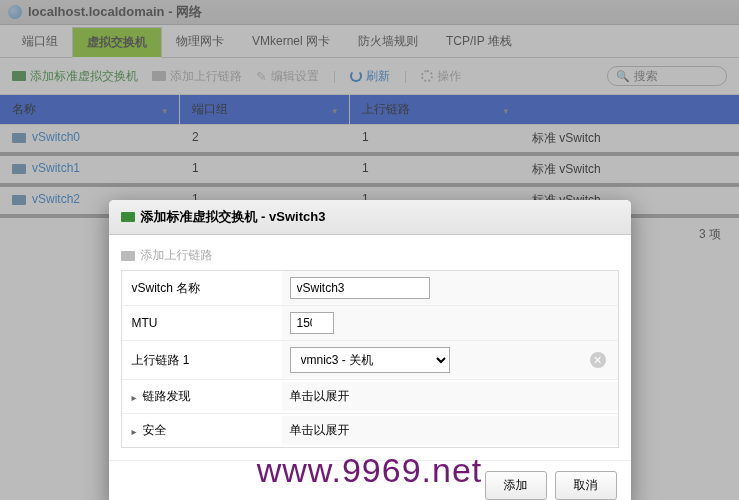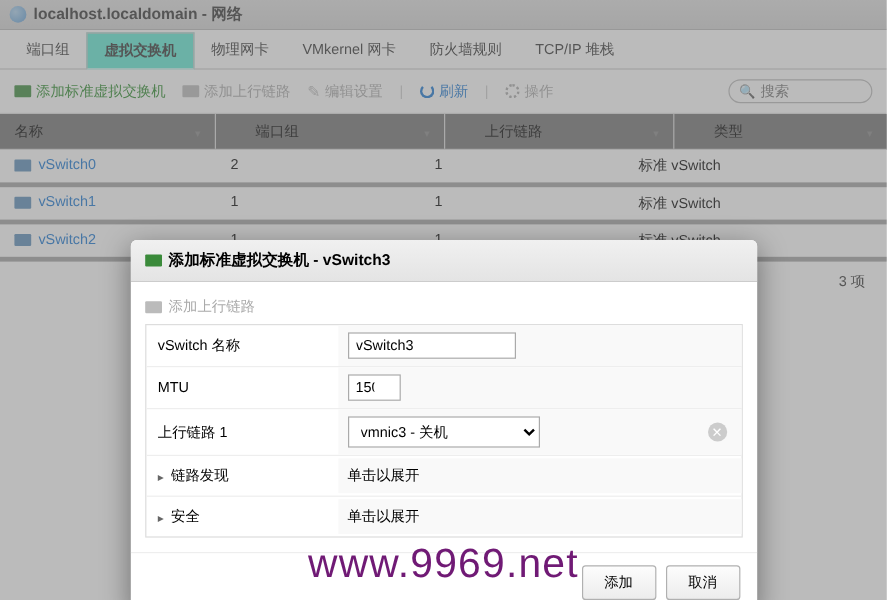--- a/index.html
+++ b/index.html
@@ -1,37 +1,37 @@
 <!DOCTYPE html>
 <html><head>
 <meta charset="utf-8">
 <style>
 * { box-sizing: border-box; margin: 0; padding: 0; }
 body { font-family: Arial, "Microsoft YaHei", sans-serif; font-size: 12px; background: #fff; width: 739px; height: 500px; position: relative; overflow: hidden; }
 .header { background: linear-gradient(#e0e0e0,#d4d4d4); border-bottom: 1px solid #b8b8b8; padding: 3px 8px; display: flex; align-items: center; gap: 6px; font-size: 13px; font-weight: bold; color: #333; }
 .globe-icon { width: 14px; height: 14px; border-radius: 50%; background: radial-gradient(circle at 35% 35%, #b0d4f0, #5a9bd4); display: inline-block; }
 .tabs { border-bottom: 1px solid #ccc; padding: 2px 8px 0; display: flex; gap: 0; }
 .tab { padding: 6px 14px; font-size: 12px; color: #333; cursor: pointer; }
-.tab.active { border: 1px solid #ccc; border-bottom-color: #fff; background: #5eead4; margin-bottom: -1px; font-weight: bold; }
+.tab.active { border: 1px solid #ccc; border-bottom-color: #fff; background: #84cc16; margin-bottom: -1px; font-weight: bold; }
 .toolbar { padding: 8px 12px; display: flex; align-items: center; gap: 14px; border-bottom: 1px solid #e0e0e0; }
 .tb-item { display: flex; align-items: center; gap: 4px; font-size: 12px; cursor: pointer; }
 .tb-green { color: #2a8a2a; }
 .tb-gray { color: #aaa; }
 .tb-blue { color: #1976d2; }
 .sep { color: #ccc; }
 .switch-icon { width: 14px; height: 10px; background: #3a8a3a; display: inline-block; border-radius: 1px; }
 .switch-icon-gray { width: 14px; height: 10px; background: #bbb; display: inline-block; border-radius: 1px; }
 .refresh-icon { width: 12px; height: 12px; border: 2px solid #1976d2; border-radius: 50%; border-top-color: transparent; display: inline-block; }
 .gear-icon { width: 12px; height: 12px; border-radius: 50%; border: 2px dotted #aaa; display: inline-block; }
 .pencil-icon::before { content: "✎"; color: #bbb; font-size: 13px; }
 .search-box { margin-left: auto; border: 1px solid #bbb; border-radius: 10px; padding: 2px 8px; display: flex; align-items: center; gap: 4px; width: 120px; background: #fff; }
 .search-box input { border: none; outline: none; width: 80px; font-size: 12px; }
 .mag-icon::before { content: "🔍"; font-size: 11px; color: #888; }
 .grid { width: 100%; }
-.grid-head { display: flex; background: #737373; border-bottom: 1px solid #ddd; gap: 21px; }
+.grid-head { display: flex; background: #1d4ed8; border-bottom: 1px solid #ddd; }
 .gh-cell { padding: 6px 12px; font-size: 12px; display: flex; align-items: center; justify-content: space-between; border-right: 1px solid #ddd; }
 .gh-cell:last-child { border-right: none; }
 .c1 { width: 180px; } .c2 { width: 170px; } .c3 { width: 170px; } .c4 { flex: 1; }
 .caret::after { content: "▾"; color: #888; font-size: 9px; }
 .grid-row { display: flex; border-bottom: 4px solid #a3a3a3; }
 .gr-cell { padding: 5px 12px; font-size: 12px; }
 .nic-icon { width: 14px; height: 10px; background: #5b8db8; display: inline-block; margin-right: 6px; border-radius: 1px; vertical-align: middle; }
 .link { color: #1976d2; cursor: pointer; }
 .footer-row { padding: 8px 18px; text-align: right; font-size: 12px; color: #333; }
 .overlay { position: absolute; inset: 0; background: rgba(120,120,120,.5); display: flex; align-items: flex-start; justify-content: center; padding-top: 200px; }
@@ -106,24 +106,20 @@
         <span class="caret"></span>
       </div>
     <div class="gh-cell c2">
         <span>端口组</span>
         <span class="caret"></span>
       </div>
     <div class="gh-cell c3">
         <span>上行链路</span>
         <span class="caret"></span>
       </div>
-    <div class="gh-cell c4">
-        <span>类型</span>
-        <span class="caret"></span>
-      </div>
   </div>
   <div class="grid-row">
     <div class="gr-cell c1"><span class="nic-icon"></span><span class="link">vSwitch0</span></div>
     <div class="gr-cell c2">2</div>
     <div class="gr-cell c3">1</div>
     <div class="gr-cell c4">标准 vSwitch</div>
   </div>
   <div class="grid-row">
     <div class="gr-cell c1"><span class="nic-icon"></span><span class="link">vSwitch1</span></div>
     <div class="gr-cell c2">1</div>

